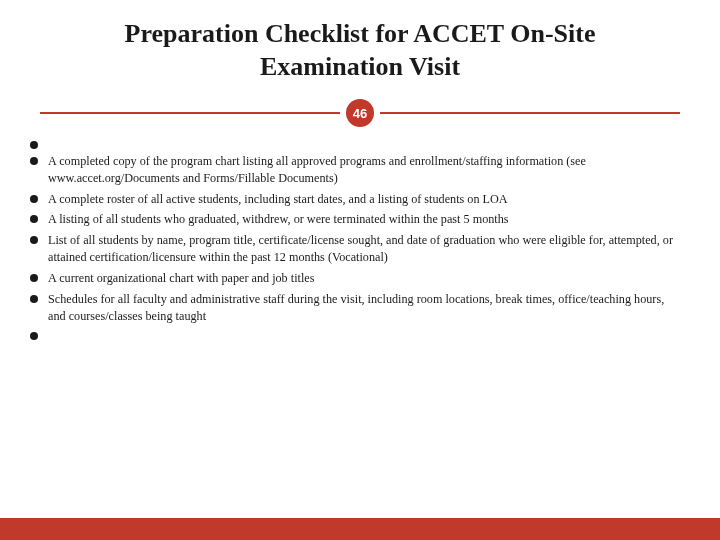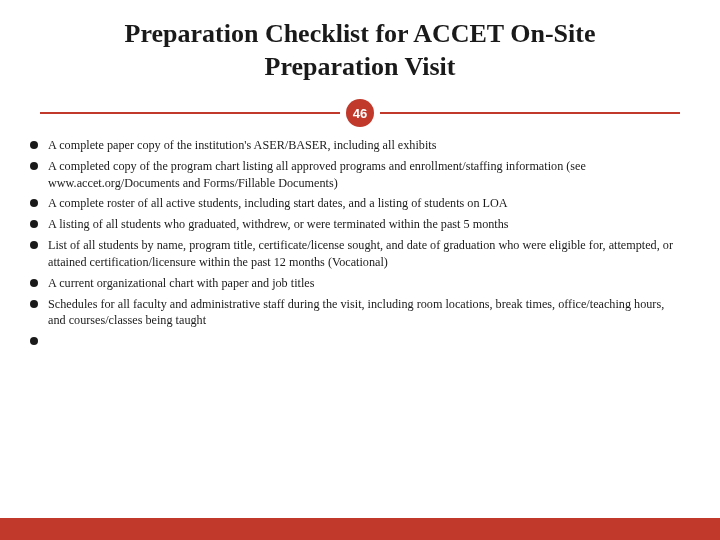--- a/index.html
+++ b/index.html
@@ -105,34 +105,33 @@
       flex-shrink: 0;
     }
   </style>
 </head>
 <body>
 
 <div class="page-container">
   <div class="header-section">
     <div class="page-title">
       <span>Preparation Checklist for ACCET On-Site</span><br>
-      <span>Preparation Visit</span>
+      <span>Examination Visit</span>
     </div>
     <div class="divider-row">
       <div class="divider-line"></div>
       <div class="page-badge">46</div>
       <div class="divider-line"></div>
     </div>
   </div>
 
   <div class="content-section">
     <ul class="bullet-list">
     <li>
           <div class="bullet-dot"></div>
-          <span>A complete paper copy of the institution's ASER/BASER, including all exhibits</span>
         </li>
         <li>
           <div class="bullet-dot"></div>
           <span>A completed copy of the program chart  listing all approved programs and enrollment/staffing information (see www.accet.org/Documents and Forms/Fillable Documents)</span>
         </li>
         <li>
           <div class="bullet-dot"></div>
           <span>A complete roster of all active students, including start dates, and a listing of students on LOA</span>
         </li>
         <li>

